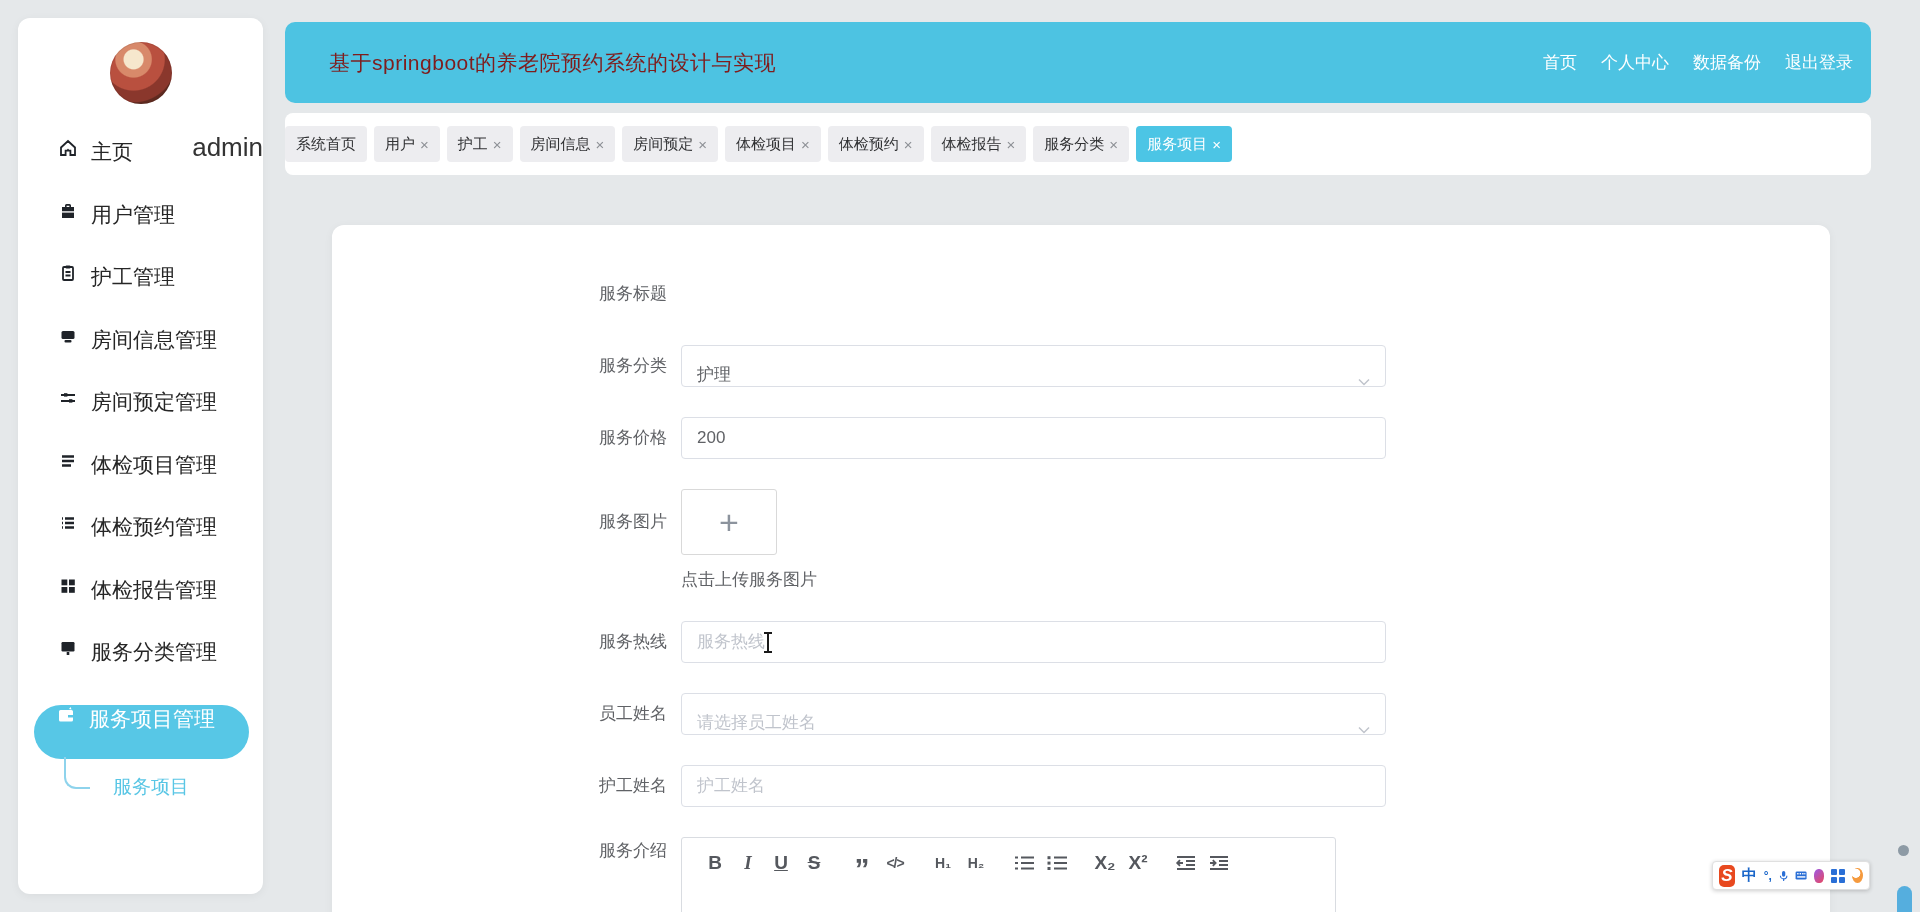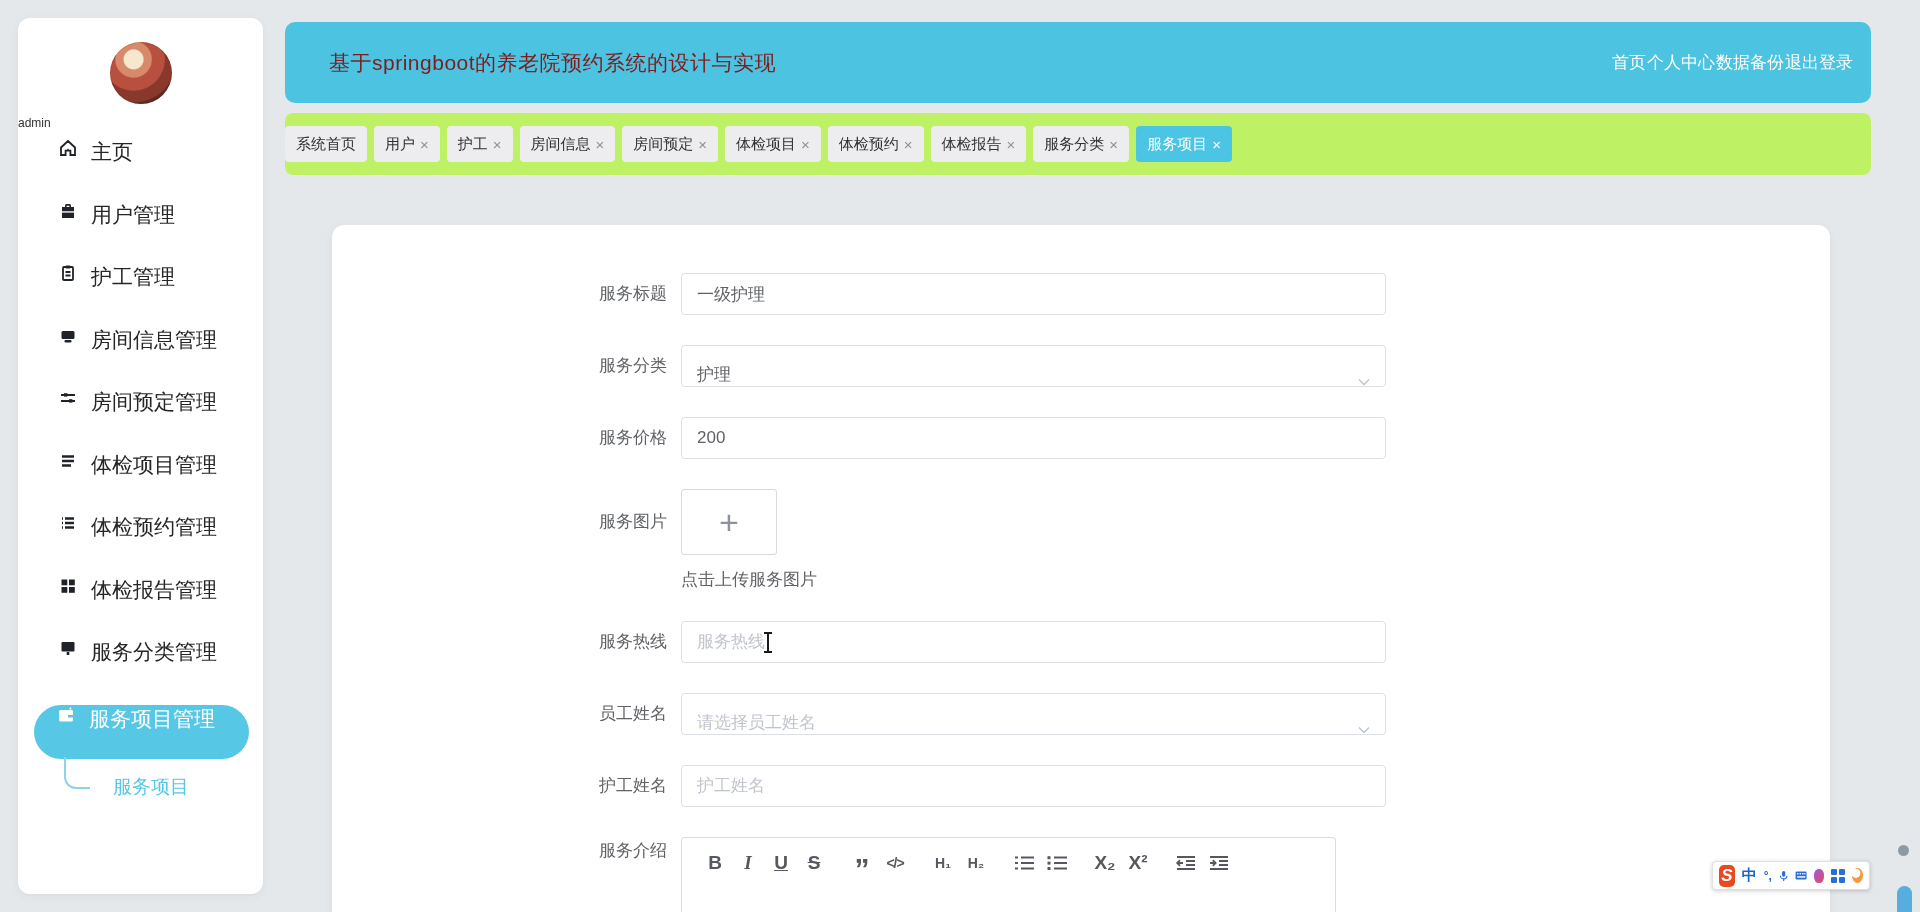--- a/index.html
+++ b/index.html
@@ -5,43 +5,43 @@
   * { margin:0; padding:0; box-sizing:border-box; }
   html,body { width:1920px; height:912px; overflow:hidden; }
   body { font-family:"Liberation Sans","DejaVu Sans",sans-serif; background:#e5e8ea; position:relative; color:#303133; }
 
   
   .sidebar { position:absolute; left:18px; top:18px; width:245px; height:876px;
              background:#fff; border-radius:12px; box-shadow:0 2px 10px rgba(0,0,0,.05); }
   .avatar { width:62px; height:62px; border-radius:50%; margin:24px auto 0;
             background:radial-gradient(circle at 38% 28%, #f6e7cd 0 16%, #d8896a 18% 30%, #b9503f 32% 52%, #8a372c 54% 72%, #5f2a20 74% 100%);
             box-shadow:inset 0 0 0 1px rgba(0,0,0,.08); }
-  .username { text-align:left; font-size:12px; color:#333; margin-top:12px; }
+  .username { text-align:right; font-size:26px; color:#333; margin-top:28px; }
   .menu { position:absolute; left:0; top:120px; width:100%; }
   .menu-item { height:62.5px; display:flex; align-items:flex-start; padding-left:40px; cursor:pointer;
                font-size:21px; color:#262626; }
   .menu-item .mi { width:20px; height:20px; margin-right:13px; flex:0 0 20px; color:#1f2329; }
   .menu-item.pill { height:54px; margin:4px 14px 4px 16px; padding-left:22px; border-radius:27px;
                     background:#57c7e6; color:#fff; }
   .menu-item.pill .mi { color:#fff; }
   .submenu-row { height:48px; position:relative; display:flex; align-items:center; }
   .connector { position:absolute; left:46px; top:-6px; width:26px; height:32px;
                border-left:2px solid #8ed3ec; border-bottom:2px solid #8ed3ec; border-bottom-left-radius:12px; }
   .submenu-label { margin-left:95px; font-size:19px; color:#59c6e5; cursor:pointer; }
 
   
   .topbar { position:absolute; left:285px; top:22px; width:1586px; height:81px; background:#4dc3e2;
             border-radius:10px; display:flex; align-items:center; justify-content:space-between;
             padding:0 18px 0 44px; }
   .topbar-title { color:#7f1d1d; font-size:21px; font-weight:normal; letter-spacing:.5px; }
-  .topbar-links { display:flex; gap:1px; }
+  .topbar-links { display:flex; gap:24px; }
   .topbar-links span { color:#fff; font-size:17px; cursor:pointer; }
 
   
-  .tabstrip { position:absolute; left:285px; top:113px; width:1586px; height:62px; background:#bef264;
+  .tabstrip { position:absolute; left:285px; top:113px; width:1586px; height:62px; background:#ffffff;
               border-radius:8px; display:flex; align-items:center; }
   .tab { height:36px; display:inline-flex; align-items:center; background:#ededf0; border-radius:4px;
          padding:0 11px; margin-right:7px; font-size:15px; color:#303133; cursor:pointer; white-space:nowrap; }
   .tab .x { margin-left:5px; color:#8d9095; font-size:15px; cursor:pointer; }
   .tab.active { background:#4cc5e5; color:#fff; }
   .tab.active .x { color:#fff; }
 
   
   .main-card { position:absolute; left:332px; top:225px; width:1498px; height:720px; background:#fff;
                border-radius:12px; box-shadow:0 2px 10px rgba(0,0,0,.05); }
@@ -245,21 +245,20 @@
         <span>服务项目</span>
         <span class="x">×</span>
       </div>
   </div>
 
   <main class="main-card">
     <div class="form">
 
       <div class="form-row">
         <div class="form-label">服务标题</div>
-        <div class="form-ctl"><input class="ipt" value="一级护理" style=""></div>
       </div>
 
       <div class="form-row">
         <div class="form-label">服务分类</div>
         <div class="form-ctl">
           <div class="sel">
             <span class="val">护理</span>
             <svg class="chev" width="12" height="8" viewBox="0 0 12 8" fill="none" stroke="currentColor" stroke-width="1.5">
                 <path d="M1 1.5 6 6.5 11 1.5"></path>
               </svg>

